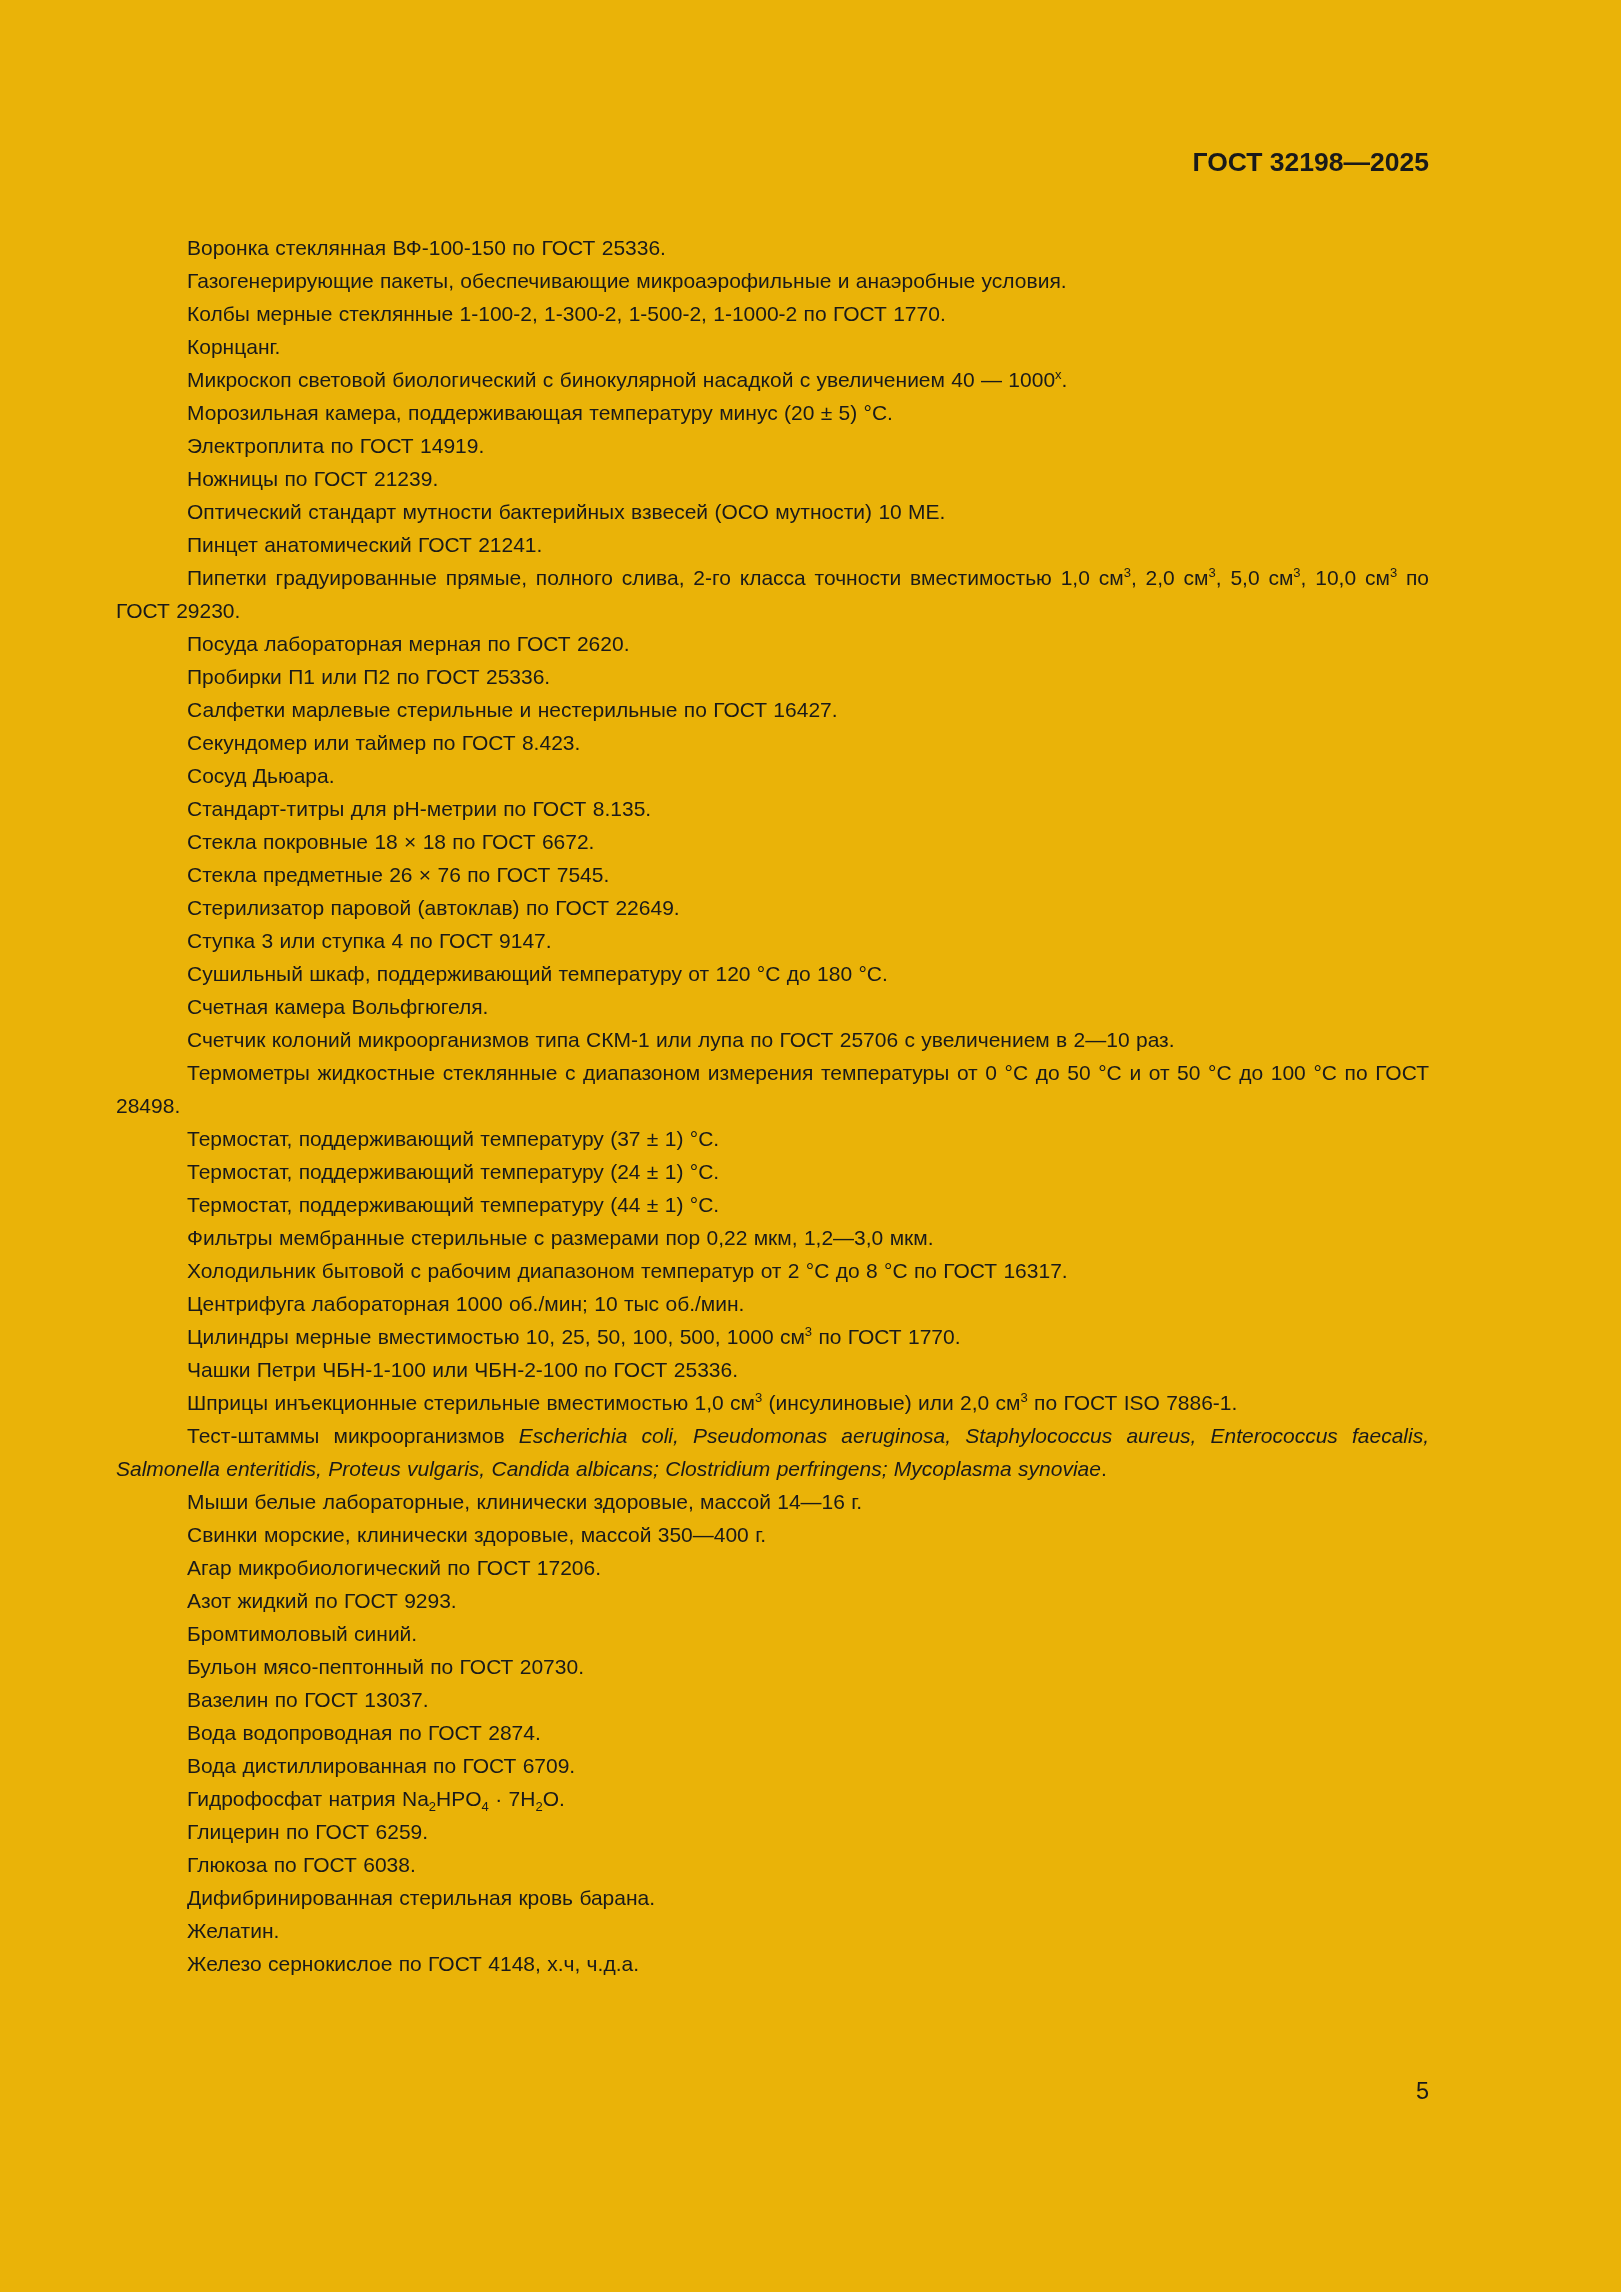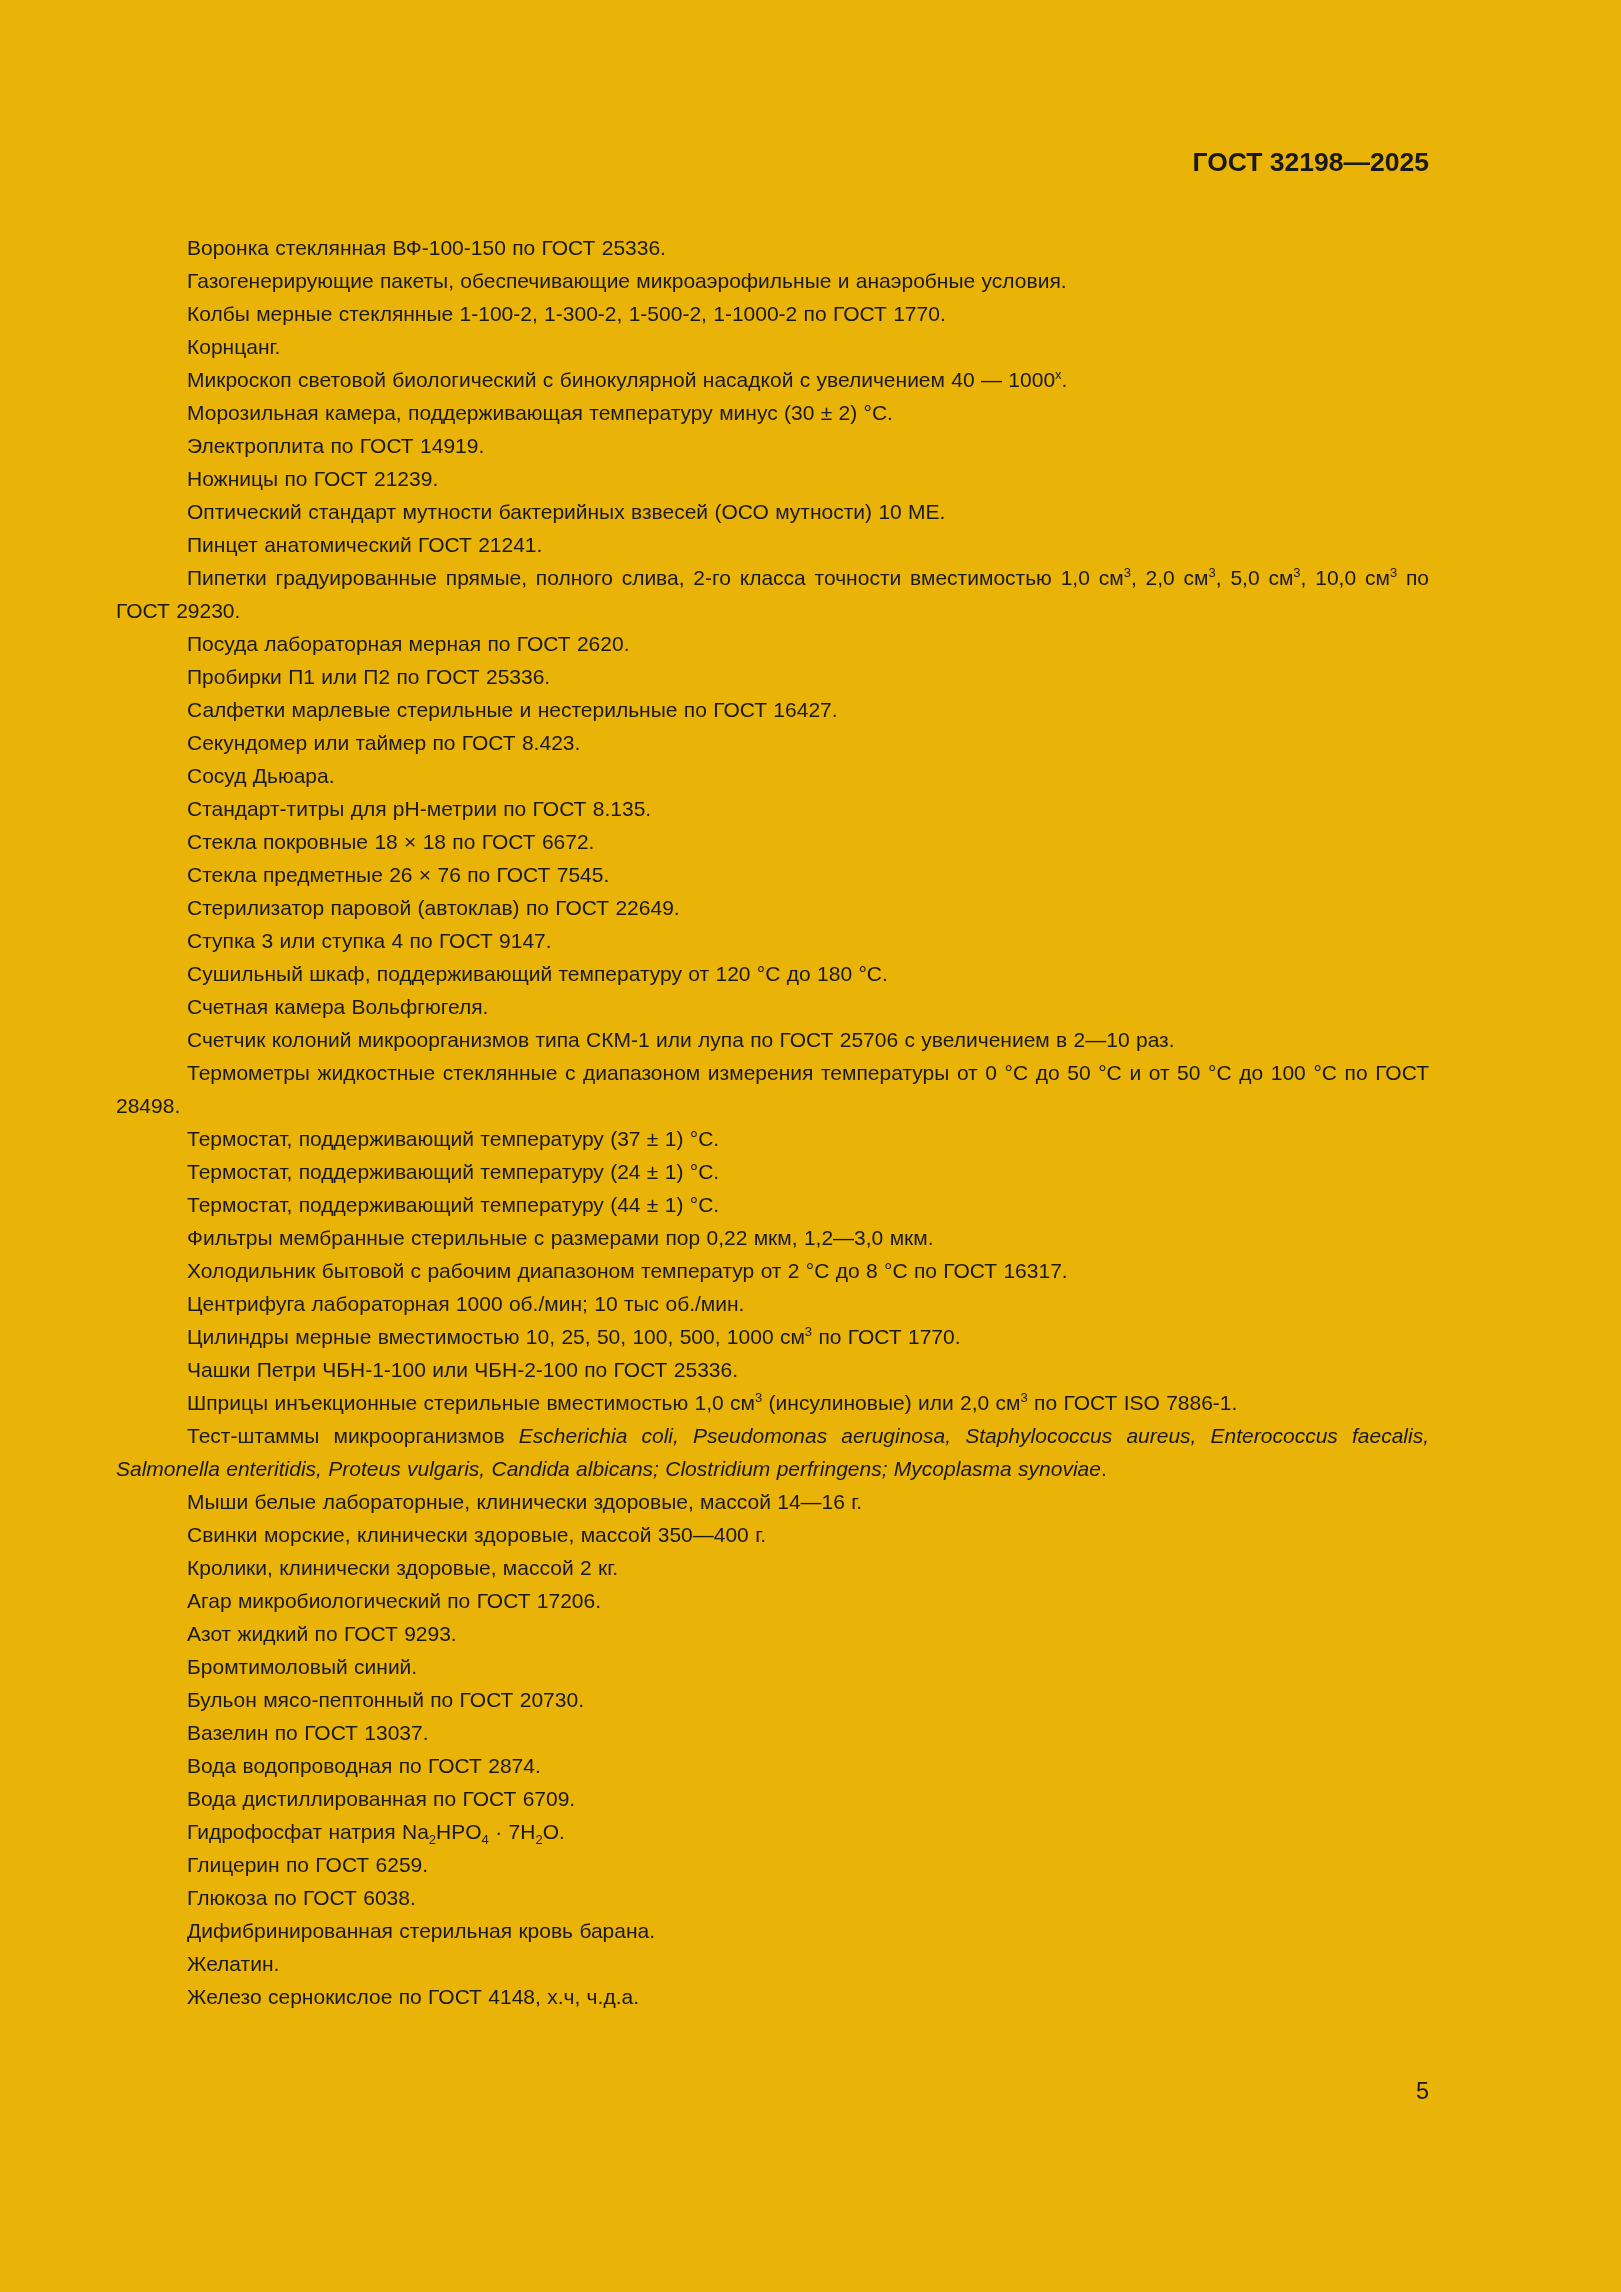--- a/index.html
+++ b/index.html
@@ -71,21 +71,21 @@
 
 <div class="page">
   <div class="doc-header">ГОСТ 32198—2025</div>
 
   <div class="content">
       <p>Воронка стеклянная ВФ-100-150 по ГОСТ 25336.</p>
       <p>Газогенерирующие пакеты, обеспечивающие микроаэрофильные и анаэробные условия.</p>
       <p>Колбы мерные стеклянные 1-100-2, 1-300-2, 1-500-2, 1-1000-2 по ГОСТ 1770.</p>
       <p>Корнцанг.</p>
       <p>Микроскоп световой биологический с бинокулярной насадкой с увеличением 40 — 1000<sup>х</sup>.</p>
-      <p>Морозильная камера, поддерживающая температуру минус (30 ± 2) °С.</p>
+      <p>Морозильная камера, поддерживающая температуру минус (20 ± 5) °С.</p>
       <p>Электроплита по ГОСТ 14919.</p>
       <p>Ножницы по ГОСТ 21239.</p>
       <p>Оптический стандарт мутности бактерийных взвесей (ОСО мутности) 10 МЕ.</p>
       <p>Пинцет анатомический ГОСТ 21241.</p>
       <p>Пипетки градуированные прямые, полного слива, 2-го класса точности вместимостью 1,0 см<sup>3</sup>, 2,0 см<sup>3</sup>, 5,0 см<sup>3</sup>, 10,0 см<sup>3</sup> по ГОСТ 29230.</p>
       <p>Посуда лабораторная мерная по ГОСТ 2620.</p>
       <p>Пробирки П1 или П2 по ГОСТ 25336.</p>
       <p>Салфетки марлевые стерильные и нестерильные по ГОСТ 16427.</p>
       <p>Секундомер или таймер по ГОСТ 8.423.</p>
       <p>Сосуд Дьюара.</p>
@@ -103,21 +103,20 @@
       <p>Термостат, поддерживающий температуру (44 ± 1) °С.</p>
       <p>Фильтры мембранные стерильные с размерами пор 0,22 мкм, 1,2—3,0 мкм.</p>
       <p>Холодильник бытовой с рабочим диапазоном температур от 2 °С до 8 °С по ГОСТ 16317.</p>
       <p>Центрифуга лабораторная 1000 об./мин; 10 тыс об./мин.</p>
       <p>Цилиндры мерные вместимостью 10, 25, 50, 100, 500, 1000 см<sup>3</sup> по ГОСТ 1770.</p>
       <p>Чашки Петри ЧБН-1-100 или ЧБН-2-100 по ГОСТ 25336.</p>
       <p>Шприцы инъекционные стерильные вместимостью 1,0 см<sup>3</sup> (инсулиновые) или 2,0 см<sup>3</sup> по ГОСТ ISO 7886-1.</p>
       <p>Тест-штаммы микроорганизмов <i>Escherichia coli, Pseudomonas aeruginosa, Staphylococcus aureus, Enterococcus faecalis, Salmonella enteritidis, Proteus vulgaris, Candida albicans; Clostridium perfringens; Mycoplasma synoviae</i>.</p>
       <p>Мыши белые лабораторные, клинически здоровые, массой 14—16 г.</p>
       <p>Свинки морские, клинически здоровые, массой 350—400 г.</p>
-      <p>Кролики, клинически здоровые, массой 2 кг.</p>
       <p>Агар микробиологический по ГОСТ 17206.</p>
       <p>Азот жидкий по ГОСТ 9293.</p>
       <p>Бромтимоловый синий.</p>
       <p>Бульон мясо-пептонный по ГОСТ 20730.</p>
       <p>Вазелин по ГОСТ 13037.</p>
       <p>Вода водопроводная по ГОСТ 2874.</p>
       <p>Вода дистиллированная по ГОСТ 6709.</p>
       <p>Гидрофосфат натрия Na<sub>2</sub>HPO<sub>4</sub> · 7H<sub>2</sub>O.</p>
       <p>Глицерин по ГОСТ 6259.</p>
       <p>Глюкоза по ГОСТ 6038.</p>

